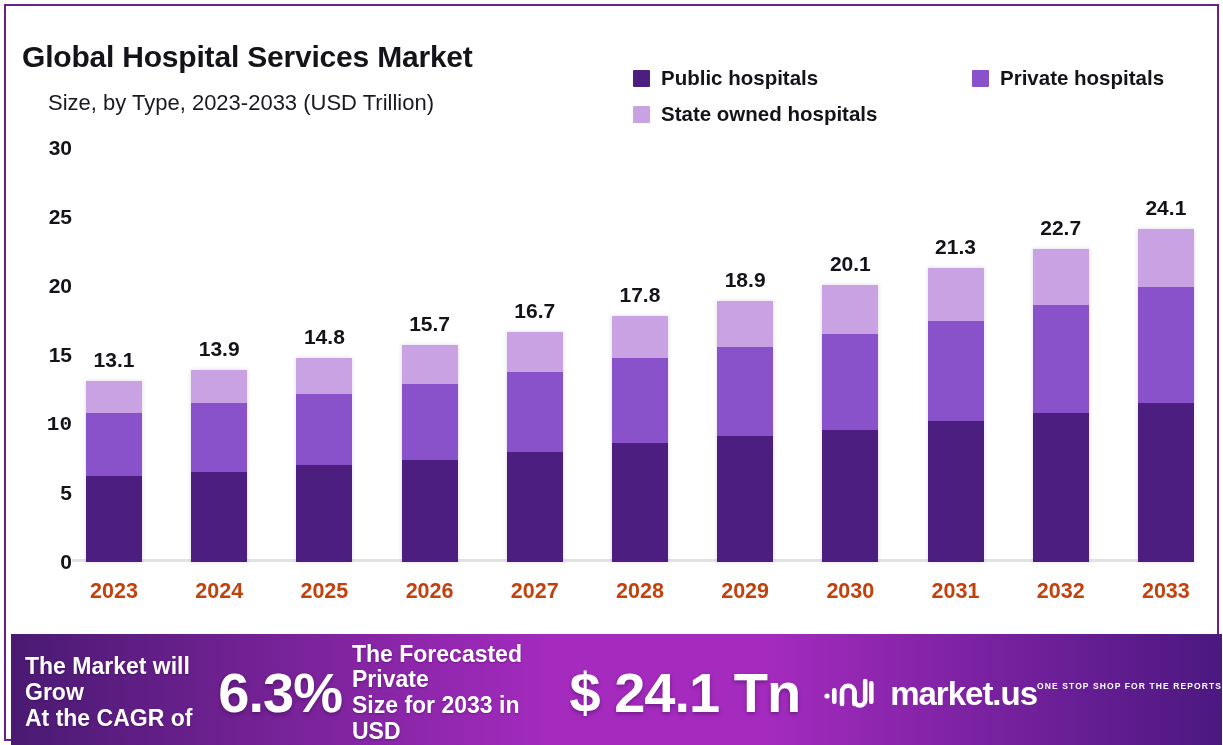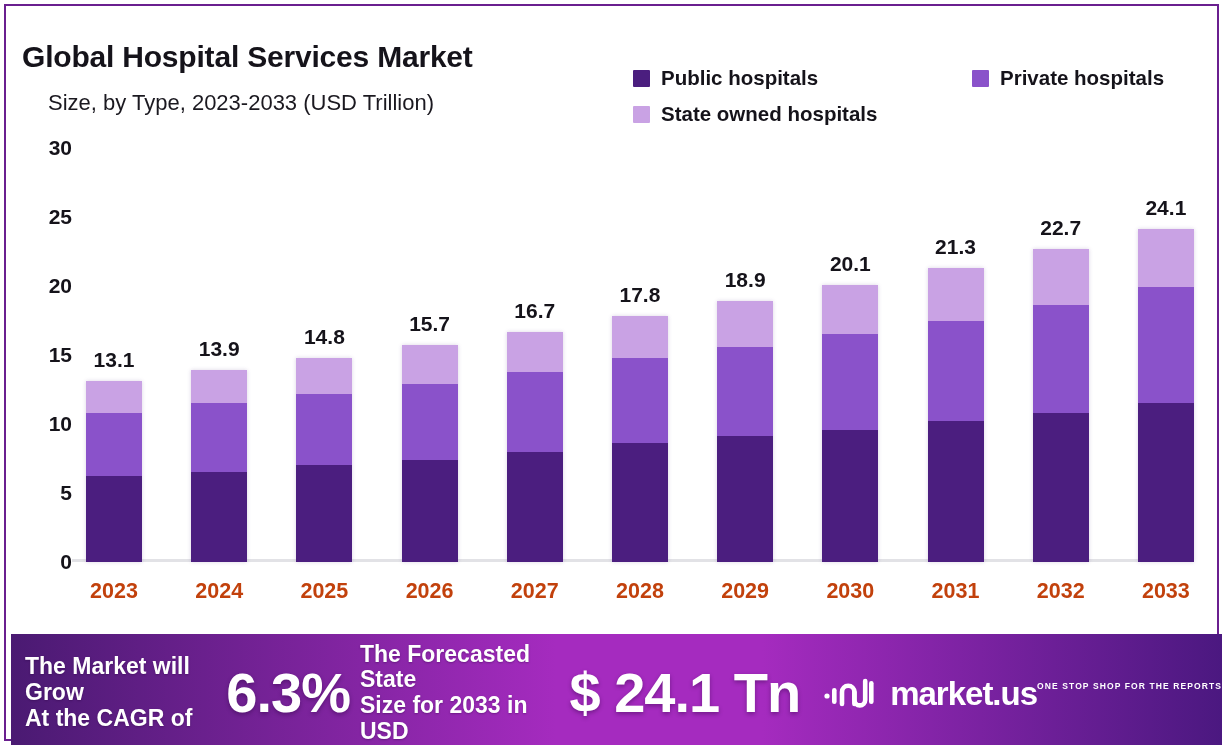--- a/index.html
+++ b/index.html
@@ -247,21 +247,21 @@
         <span class="legend-swatch" style="background: rgb(201, 162, 228);"></span>
         <span class="legend-label">State owned hospitals</span>
       </div>
     </div>
   </div>
 
   <div class="plot">
     <div class="axis-area">
         <div class="y-tick" style="top: 100%;">0</div>
         <div class="y-tick" style="top: 83.3333%;">5</div>
-        <div class="y-tick" style="top: 66.6667%;">10</div>
+        <div class="y-tick" style="top: 66.6667%; font-family: Liberation Mono, monospace;">10</div>
         <div class="y-tick" style="top: 50%; margin-left: 8px;">15</div>
         <div class="y-tick" style="top: 33.3333%;">20</div>
         <div class="y-tick" style="top: 16.6667%;">25</div>
         <div class="y-tick" style="top: 0%;">30</div>
       </div>
     <div class="baseline"></div>
     <div class="bars">
         <div class="bar-group">
           <div class="bar-stack" style="height: 43.6667%;">
             <div class="seg" title="State owned hospitals 2023: 2.3" style="background: rgb(201, 162, 228); height: 17.5573%;"></div>
@@ -369,21 +369,21 @@
       <div class="banner-text">
         <span>The Market will Grow</span>
         <span>At the CAGR of</span>
       </div>
     </div>
     <div class="banner-cell cagr-value">
       <div class="banner-big">6.3%</div>
     </div>
     <div class="banner-cell forecast-label">
       <div class="banner-text">
-        <span>The Forecasted State</span>
+        <span>The Forecasted Private</span>
         <span>Size for 2033 in USD</span>
       </div>
     </div>
     <div class="banner-cell forecast-value">
       <div class="banner-big">$ 24.1 Tn</div>
     </div>
     <div class="banner-cell brand">
       <span class="brand-mark">
         <svg width="56" height="40" viewBox="0 0 56 40" aria-hidden="true">
           <circle cx="5" cy="25" r="2.6" fill="#ffffff"></circle>

